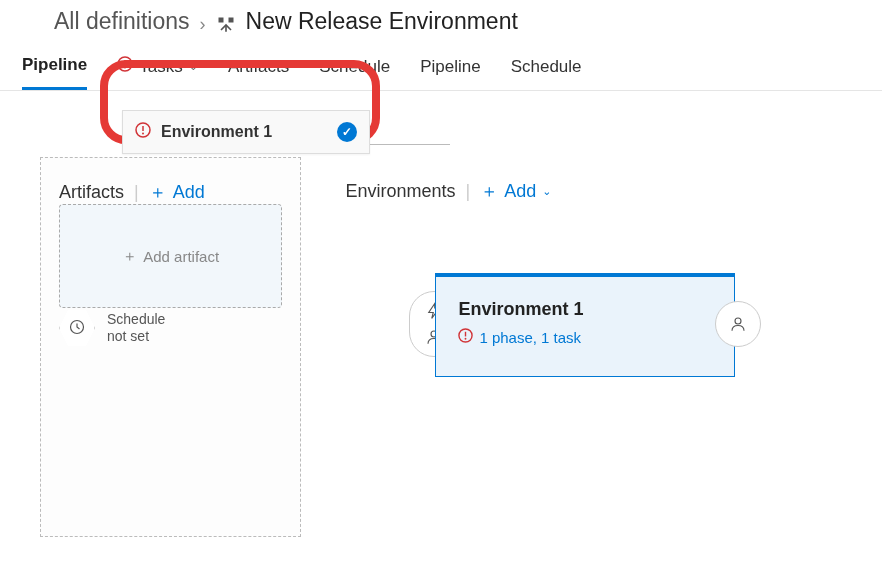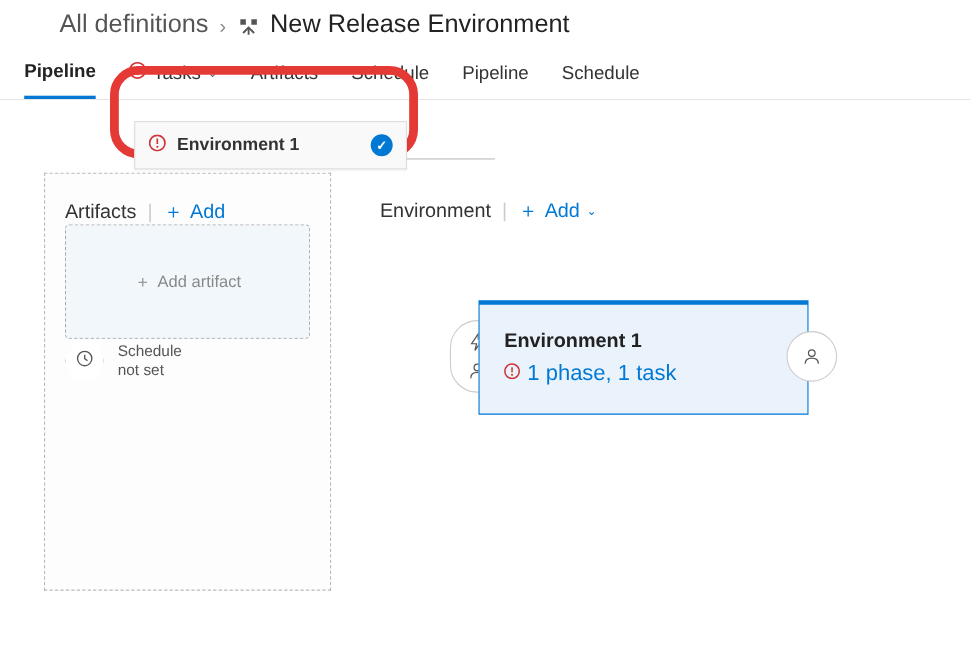--- a/index.html
+++ b/index.html
@@ -132,21 +132,21 @@
 }
 .env-card {
   background: #eaf3fb;
   border: 1px solid #0078d4;
   border-top: 4px solid #0078d4;
   height: 104px;
   padding: 16px 22px;
   position: relative;
 }
 .env-card .name { font-weight: 600; font-size: 18px; color: #222; margin-top: 6px; }
-.env-card .subline { display: flex; gap: 6px; align-items: center; margin-top: 8px; color: #0078d4; font-size: 20px; }
+.env-card .subline { display: flex; gap: 6px; align-items: center; margin-top: 8px; color: #0078d4; font-size: 15px; }
 .env-card .subline .err-icon { color: #d13438; }
 .side-bubble {
   position: absolute;
   width: 50px; height: 66px;
   background: #fff;
   border: 1px solid #ccc;
   border-radius: 28px;
   display: flex; flex-direction: column;
   align-items: center; justify-content: center;
   gap: 8px; top: 18px;
@@ -231,21 +231,21 @@
       </div>
       <div class="schedule-text" style="white-space:pre-line">Schedule
 not set</div>
     </div>
   </div>
 
   <div class="connector"></div>
 
   <div class="pane envs">
     <div class="pane-header">
-      <span class="title">Environment</span>
+      <span class="title">Environments</span>
       <span class="divider">|</span>
       <span class="add-btn">
         <span>＋</span>
         <span>Add</span>
         <span class="chev-down">⌄</span>
       </span>
     </div>
 
     <div class="env-node-wrap">
       <div class="side-bubble left">

